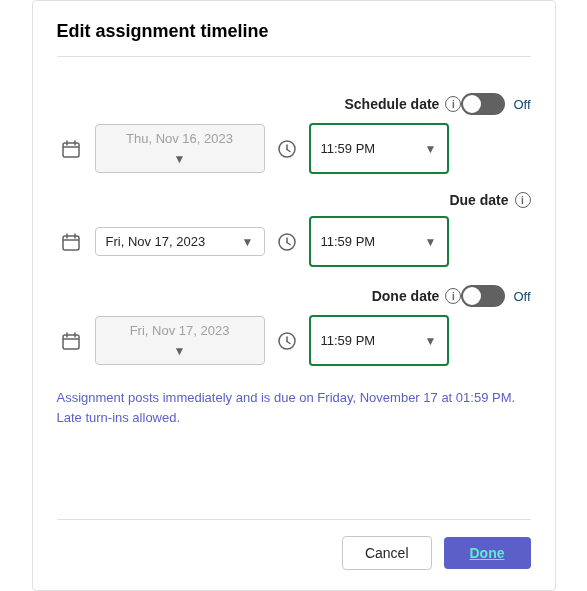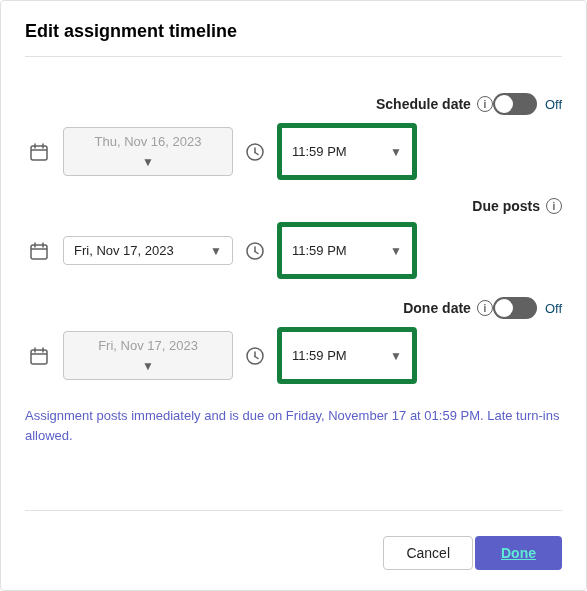--- a/index.html
+++ b/index.html
@@ -6,21 +6,21 @@
     body {
       font-family: 'Segoe UI', Arial, sans-serif;
       background: #fff;
       width: 587px;
       min-height: 591px;
       display: flex;
       align-items: center;
       justify-content: center;
     }
     .dialog {
-      width: 587px;
+      width: 524px;
       min-height: 591px;
       background: #fff;
       border: 1px solid #e0e0e0;
       border-radius: 4px;
       display: flex;
       flex-direction: column;
       padding: 20px 24px 20px 24px;
     }
     .dialog-title {
       font-size: 18px;
@@ -135,21 +135,21 @@
       height: 24px;
       display: flex;
       align-items: center;
       justify-content: center;
       color: #616161;
       flex-shrink: 0;
     }
     .time-select {
       display: flex;
       align-items: center;
-      border: 5px solid #15803d;
+      border: 2px solid #15803d;
       border-radius: 4px;
       padding: 16px 10px;
       background: #fff;
       min-width: 140px;
       cursor: pointer;
       gap: 6px;
     }
     .time-select-text {
       flex: 1;
       font-size: 13px;
@@ -158,23 +158,24 @@
     .info-text {
       margin-top: 22px;
       font-size: 13px;
       color: #5b5fc7;
       line-height: 1.5;
       flex: 1;
     }
     .footer {
       display: flex;
       justify-content: flex-end;
-      gap: 2px;
+      align-items: center;
+      gap: 12px;
       margin-top: 30px;
-      padding-top: 25px;
+      padding-top: 16px;
       border-top: 1px solid #e0e0e0;
     }
     .btn-cancel {
       padding: 8px 22px;
       border: 1px solid #c7c7c7;
       border-radius: 4px;
       background: #fff;
       font-size: 14px;
       font-weight: 500;
       color: #242424;
@@ -234,21 +235,21 @@
       <div class="time-select">
         <span class="time-select-text">11:59 PM</span>
         <span class="chevron-icon">▼</span>
       </div>
     </div>
   </div>
 
   <div class="section">
     <div class="section-header">
       <div class="section-label">
-        <span>Due posts</span>
+        <span>Due date</span>
         <span class="info-icon">i</span>
       </div>
     </div>
     <div class="row">
       <div class="calendar-icon">
         <svg width="20" height="20" viewBox="0 0 20 20" fill="none">
           <rect x="2" y="4" width="16" height="14" rx="2" stroke="#616161" stroke-width="1.5" fill="none"></rect>
           <line x1="2" y1="8" x2="18" y2="8" stroke="#616161" stroke-width="1.5"></line>
           <line x1="6" y1="2" x2="6" y2="6" stroke="#616161" stroke-width="1.5" stroke-linecap="round"></line>
           <line x1="14" y1="2" x2="14" y2="6" stroke="#616161" stroke-width="1.5" stroke-linecap="round"></line>

